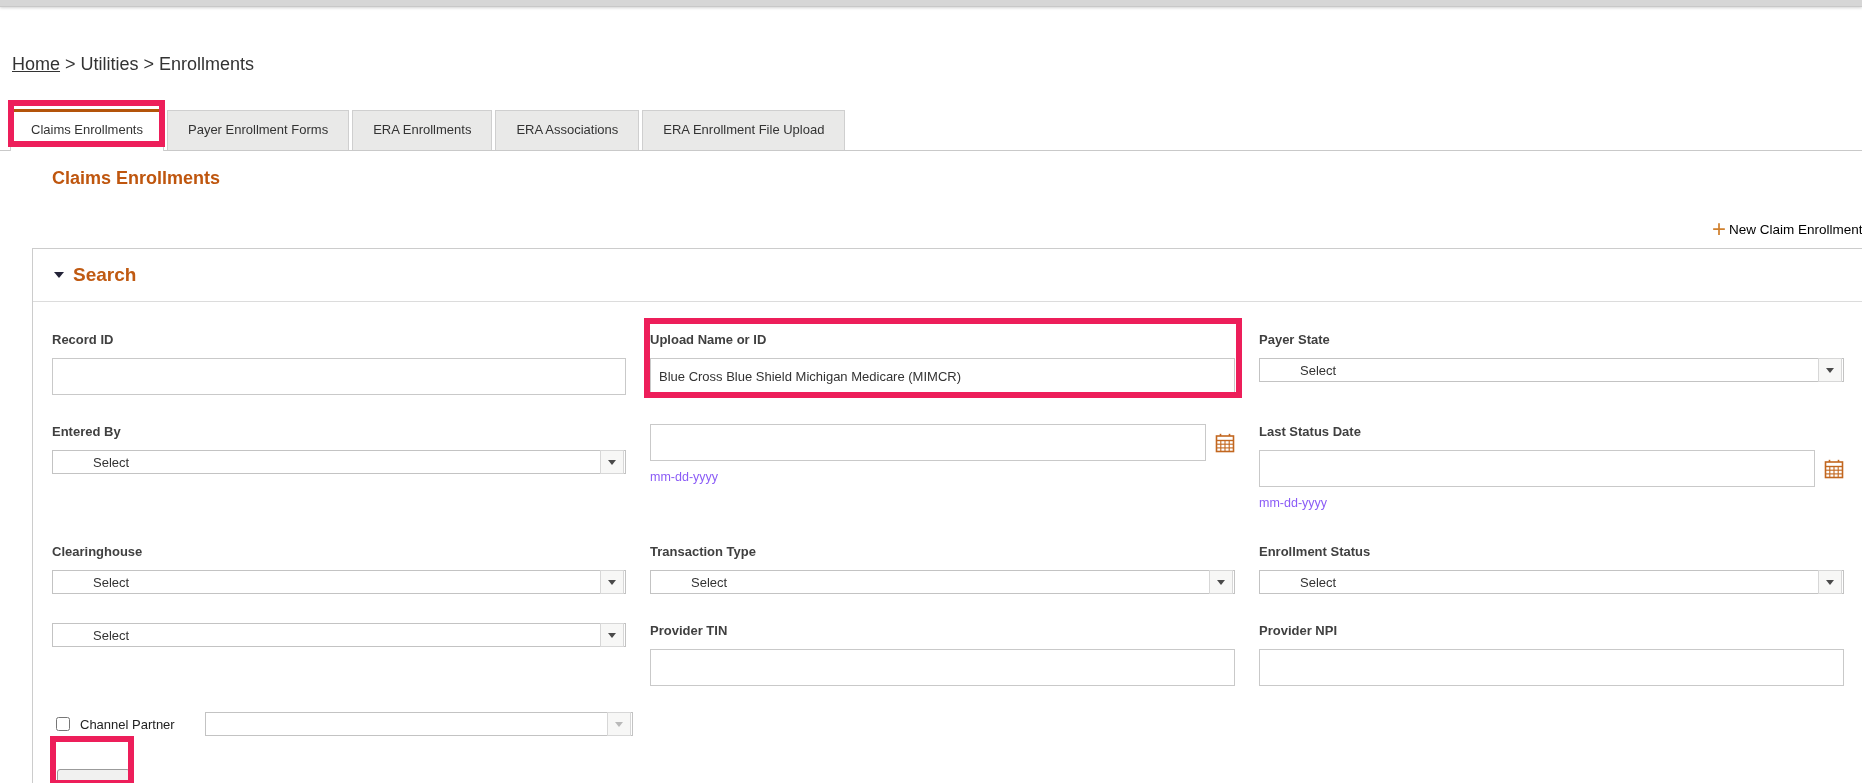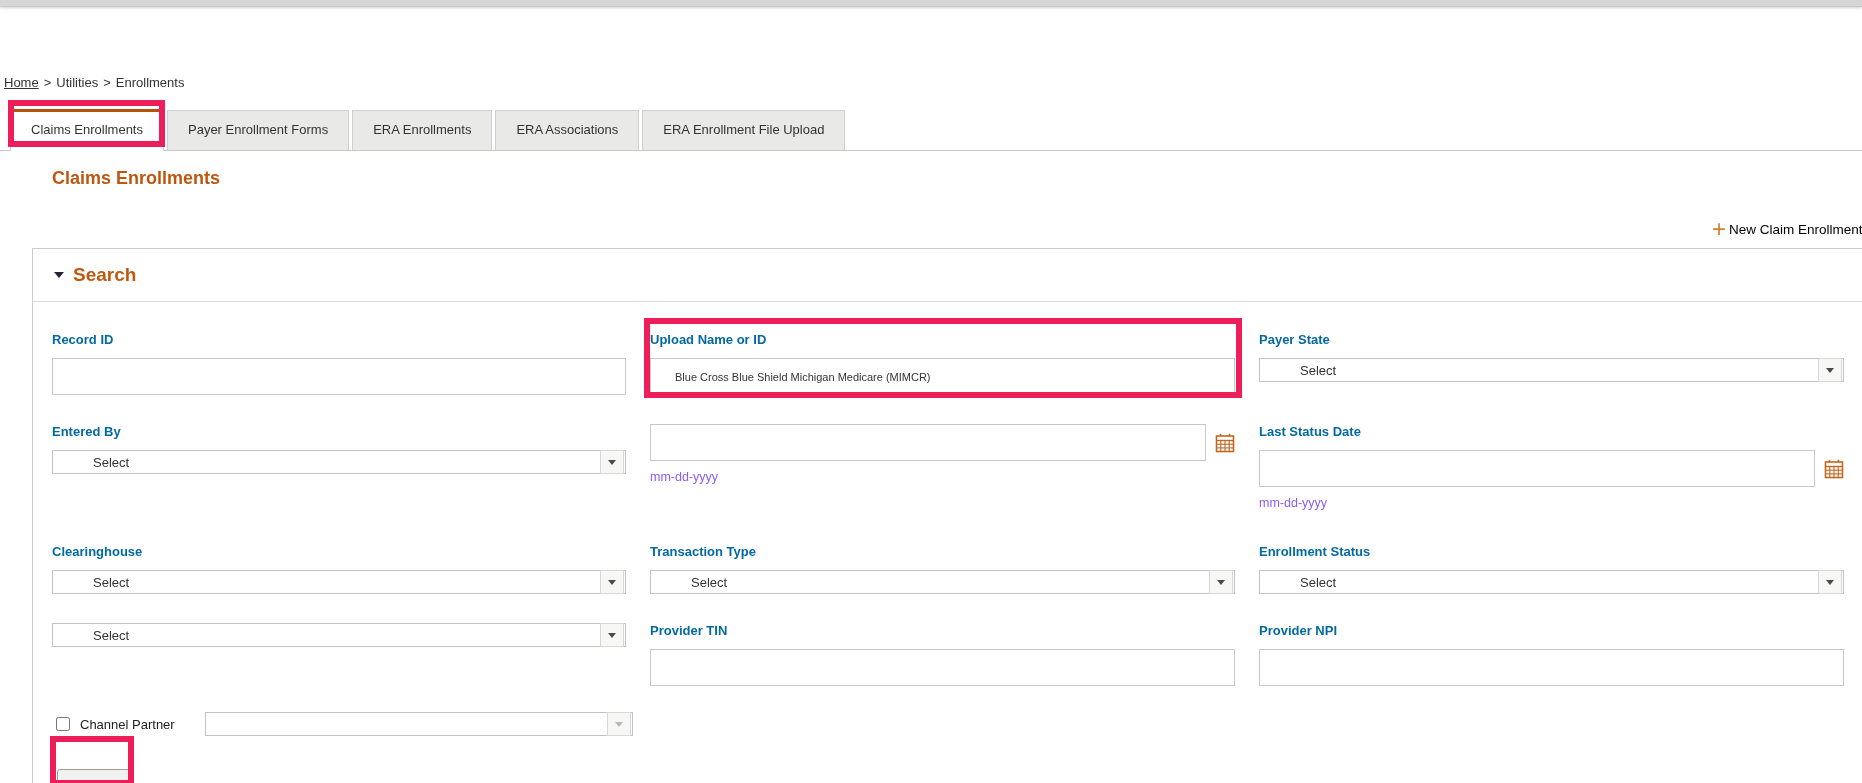--- a/index.html
+++ b/index.html
@@ -8,21 +8,21 @@
     width:1862px; height:783px; overflow:hidden; position:relative;
     background:#fff; font-family:"Liberation Sans", sans-serif; color:#333;
   }
 
   
   .top-strip { position:absolute; top:0; left:0; width:100%; height:7px;
     background:#d6d6d6; border-bottom:1px solid #c8c8c8;
     box-shadow:0 1px 3px rgba(0,0,0,.18); }
 
   
-  .breadcrumb { position:absolute; left:4px; top:54px; font-size:13px; color:#333;margin-top:21px; }
+  .breadcrumb { position:absolute; left:12px; top:54px; font-size:18px; color:#333; }
   .breadcrumb .crumb-link { color:#333; text-decoration:underline; cursor:pointer; }
   .breadcrumb .sep { margin:0 5px; }
 
   
   .tabbar { position:absolute; left:0; top:110px; width:1880px; height:41px;
     border-bottom:1px solid #c9c9c9; padding-left:10px; display:flex; align-items:flex-end; }
   .tab { height:40px; line-height:37px; padding:0 20px; margin-right:3px;
     background:#e9e9e8; border:1px solid #cfcfcf; border-bottom:none;
     font-size:13px; color:#333; white-space:nowrap; cursor:pointer; }
   .tab.active { background:#fff; border-top:3px solid #b4540a; height:42px;
@@ -44,25 +44,25 @@
     align-items:center; padding-left:21px; cursor:pointer; }
   .caret-down { width:0; height:0; border-left:5px solid transparent;
     border-right:5px solid transparent; border-top:6px solid #232338; margin-right:9px; }
   .panel-header .hdr { font-size:19px; font-weight:bold; color:#c05a12; }
 
   .panel-body { padding:30px 0 0 19px; }
   .form-grid { display:grid; grid-template-columns:574px 585px 585px; column-gap:24px; }
   .row1,.row3 { margin-bottom:29px; }
   .row2 { margin-bottom:34px; }
 
-  .field label { display:block; font-size:13px; font-weight:bold; color:#0369a1;
+  .field label { display:block; font-size:13px; font-weight:bold; color:#404040;
     margin-bottom:11px; }
   .text-input { width:100%; height:37px; border:1px solid #c9c9c9; background:#fff;
-    font-family:"Liberation Sans", sans-serif; font-size:11px; color:#333;
-    padding:0 24px; outline:none; }
+    font-family:"Liberation Sans", sans-serif; font-size:13px; color:#333;
+    padding:0 8px; outline:none; }
 
   .sel { display:flex; height:24px; border:1px solid #c3c3c3; background:#fff;
     align-items:center; cursor:pointer;padding-left:32px; }
   .sel .val { flex:1; padding-left:8px; font-size:13px; color:#333;
     white-space:nowrap; overflow:hidden; }
   .sel .btn { width:24px; height:24px; margin:1px; border:1px solid #d7d7d7;
     background:#f7f7f6; display:flex; align-items:center; justify-content:center; }
   .tri { width:0; height:0; border-left:4px solid transparent;
     border-right:4px solid transparent; border-top:5px solid #4a4a4a; }
   .tri.dim { border-top-color:#b9b9b9; }

